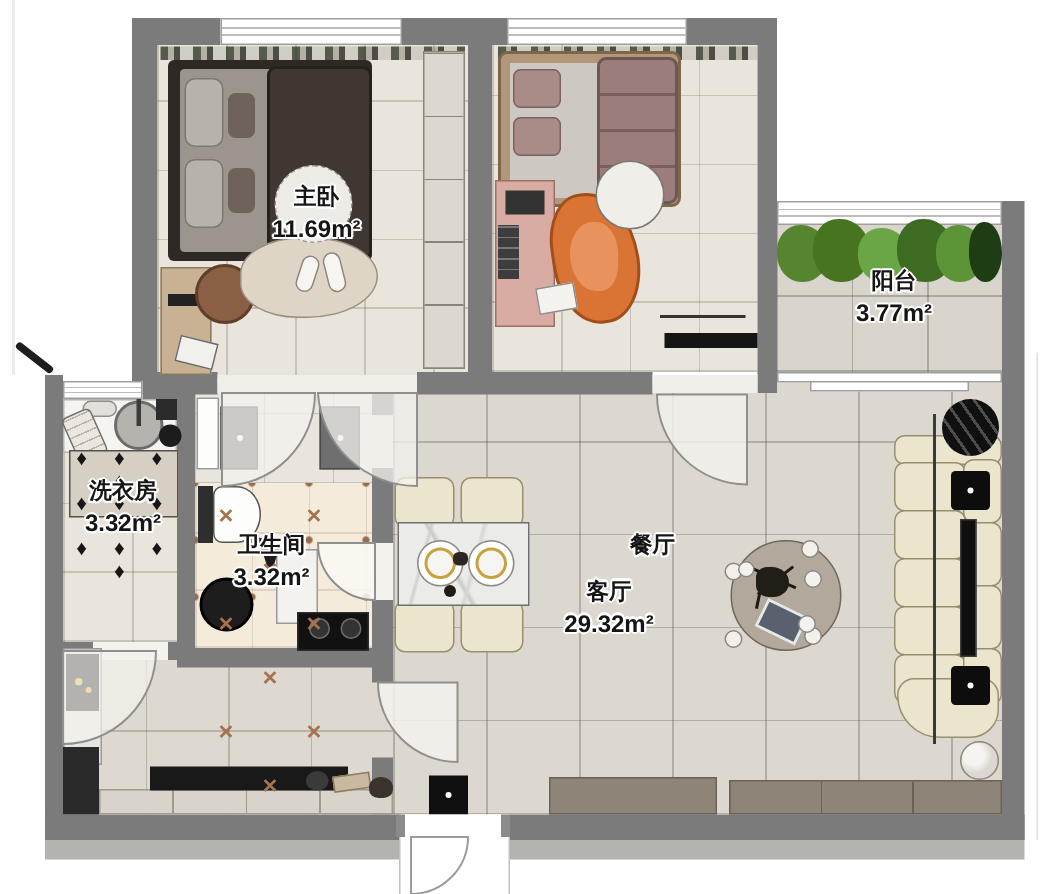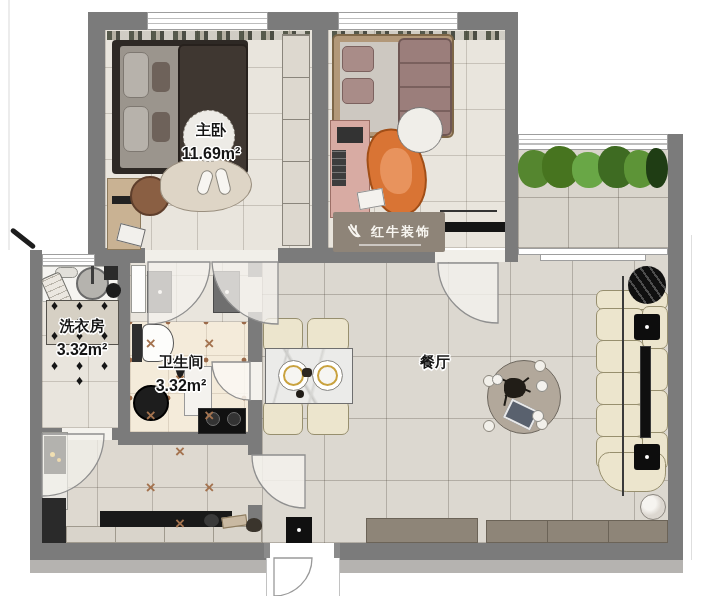--- a/index.html
+++ b/index.html
@@ -23,21 +23,21 @@
       repeating-linear-gradient(0deg,rgba(70,62,52,.25) 0 1px,transparent 1px 55px),
       repeating-linear-gradient(90deg,rgba(70,62,52,.25) 0 1px,transparent 1px 55px);}
   .tile-bath{background-color:#f4ebda;background-image:
       radial-gradient(circle,#9b6a49 2px,transparent 2.8px),
       repeating-linear-gradient(0deg,rgba(120,100,80,.18) 0 1px,transparent 1px 38px),
       repeating-linear-gradient(90deg,rgba(120,100,80,.18) 0 1px,transparent 1px 38px);
       background-size:38px 38px,auto,auto;background-position:19px 19px,0 0,0 0;}
   .label{position:absolute;font-weight:bold;color:#151515;text-align:center;white-space:nowrap;
          transform:translateX(-50%);line-height:22px;z-index:40;
          text-shadow:-1.5px 0 #fff,1.5px 0 #fff,0 -1.5px #fff,0 1.5px #fff,-1px -1px #fff,1px 1px #fff,1px -1px #fff,-1px 1px #fff;}
-  .rname{font-size:15px;font-family:Liberation Mono, monospace;}
+  .rname{font-size:15px;}
   .rarea{font-size:16px;}
   .f{position:absolute;box-sizing:border-box;}
   .pat{position:absolute;white-space:pre-line;font-weight:bold;text-align:center;z-index:6;pointer-events:none;}
   .garland{position:absolute;height:9px;opacity:.85;background-image:
       repeating-linear-gradient(90deg,rgba(42,48,32,.9) 0 5px,rgba(122,116,96,.55) 5px 9px,rgba(28,32,22,.9) 9px 13px,rgba(150,148,138,.35) 13px 22px);}
   .seat{position:absolute;background:#ece5cd;border:1.5px solid #978f6e;border-radius:7px;box-sizing:border-box;}
   .svgov{position:absolute;left:0;top:0;z-index:30;pointer-events:none;}
   .plant{position:absolute;border-radius:46% 54% 50% 50%;}
   .wm{position:absolute;left:333px;top:212px;width:112px;height:40px;background:#8e8478;border-radius:2px;
       display:flex;align-items:center;justify-content:center;gap:4px;z-index:25;}
@@ -133,27 +133,20 @@
   <div class="f" style="left:337px;top:127px;width:26px;height:16px;background:#333;"></div>
   <div class="f" style="left:332px;top:150px;width:14px;height:36px;background:#3d3d3d;
        background-image:repeating-linear-gradient(0deg,transparent 0 6px,#777 6px 7px);"></div>
   <div class="f" style="left:368px;top:128px;width:58px;height:88px;background:#d97434;border:2px solid #a14e17;border-radius:42% 58% 48% 52%;transform:rotate(-8deg);"></div>
   <div class="f" style="left:380px;top:148px;width:32px;height:46px;background:#e8935d;border-radius:50% 50% 40% 60%;"></div>
   <div class="f" style="left:358px;top:190px;width:26px;height:18px;background:#f4f2ee;border:1px solid #8c8c8c;transform:rotate(-10deg);"></div>
   <div class="f" style="left:397px;top:107px;width:46px;height:46px;background:#f0eee9;border:1.5px solid #777;border-radius:50%;"></div>
   <div class="f" style="left:440px;top:210px;width:57px;height:2px;background:#333;"></div>
   <div class="f" style="left:443px;top:222px;width:62px;height:10px;background:#151515;"></div>
 
-  <div class="wm">
-    <svg width="20" height="18" viewBox="0 0 20 18">
-      <path d="M2 4 C6 12 9 14 12 13 C9 10 8 7 9 3 M4 2 C5 5 7 7 9 8" stroke="#f7f5f0" stroke-width="2" fill="none" stroke-linecap="round"></path>
-    </svg>
-    <span class="wm-text">红牛装饰</span>
-    <span class="wm-sub"></span>
-  </div>
 
   <div class="abs" style="left:518px;top:146px;width:150px;height:50px;z-index:8;">
     <span class="plant" style="left:0px;top:4px;width:34px;height:38px;background:#55862f;"></span>
     <span class="plant" style="left:24px;top:0px;width:38px;height:42px;background:#47741f;"></span>
     <span class="plant" style="left:54px;top:6px;width:34px;height:36px;background:#69a746;"></span>
     <span class="plant" style="left:80px;top:0px;width:38px;height:42px;background:#3e6b22;"></span>
     <span class="plant" style="left:106px;top:4px;width:32px;height:38px;background:#5d9437;"></span>
     <span class="plant" style="left:128px;top:2px;width:22px;height:40px;background:#1f3d14;"></span>
   </div>
 
@@ -263,25 +256,33 @@
     <path d="M 250,362 L 250,400 A 38 38 0 0 1 212,362 Z" fill="rgba(250,248,243,0.85)" stroke="#8f8f8f" stroke-width="1.3"></path>
     <path d="M 305,455 L 252,455 A 53 53 0 0 0 305,508 Z" fill="rgba(244,242,237,0.85)" stroke="#8f8f8f" stroke-width="1.3"></path>
     <path d="M 42,434 L 104,434 A 62 62 0 0 1 42,496 Z" fill="rgba(244,242,237,0.7)" stroke="#8f8f8f" stroke-width="1.3"></path>
     <path d="M 274,558 L 274,596 A 38 38 0 0 0 312,558 Z" fill="#ffffff" stroke="#9a9a9a" stroke-width="1.3"></path>
   </svg>
 
   <div class="label" style="left:211px;top:121px;">
     <div class="rname">主卧</div>
     <div class="rarea">11.69m²</div>
   </div>
+  <div class="label" style="left:596px;top:177px;">
+    <div class="rname">阳台</div>
+    <div class="rarea">3.77m²</div>
+  </div>
   <div class="label" style="left:82px;top:317px;">
     <div class="rname">洗衣房</div>
     <div class="rarea">3.32m²</div>
   </div>
   <div class="label" style="left:181px;top:353px;">
     <div class="rname">卫生间</div>
     <div class="rarea">3.32m²</div>
   </div>
   <div class="label" style="left:435px;top:353px;">
     <div class="rname">餐厅</div>
   </div>
+  <div class="label" style="left:406px;top:384px;">
+    <div class="rname">客厅</div>
+    <div class="rarea">29.32m²</div>
+  </div>
 
 </div>
 
 </body></html>

